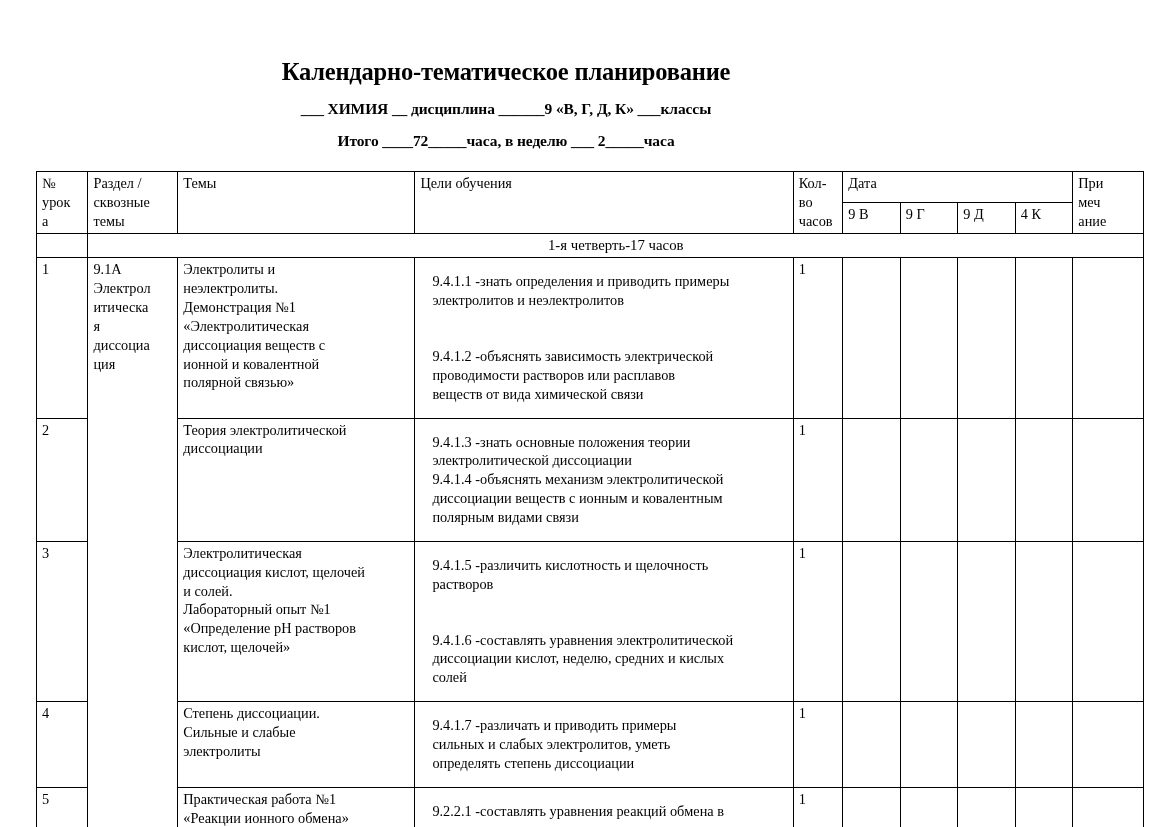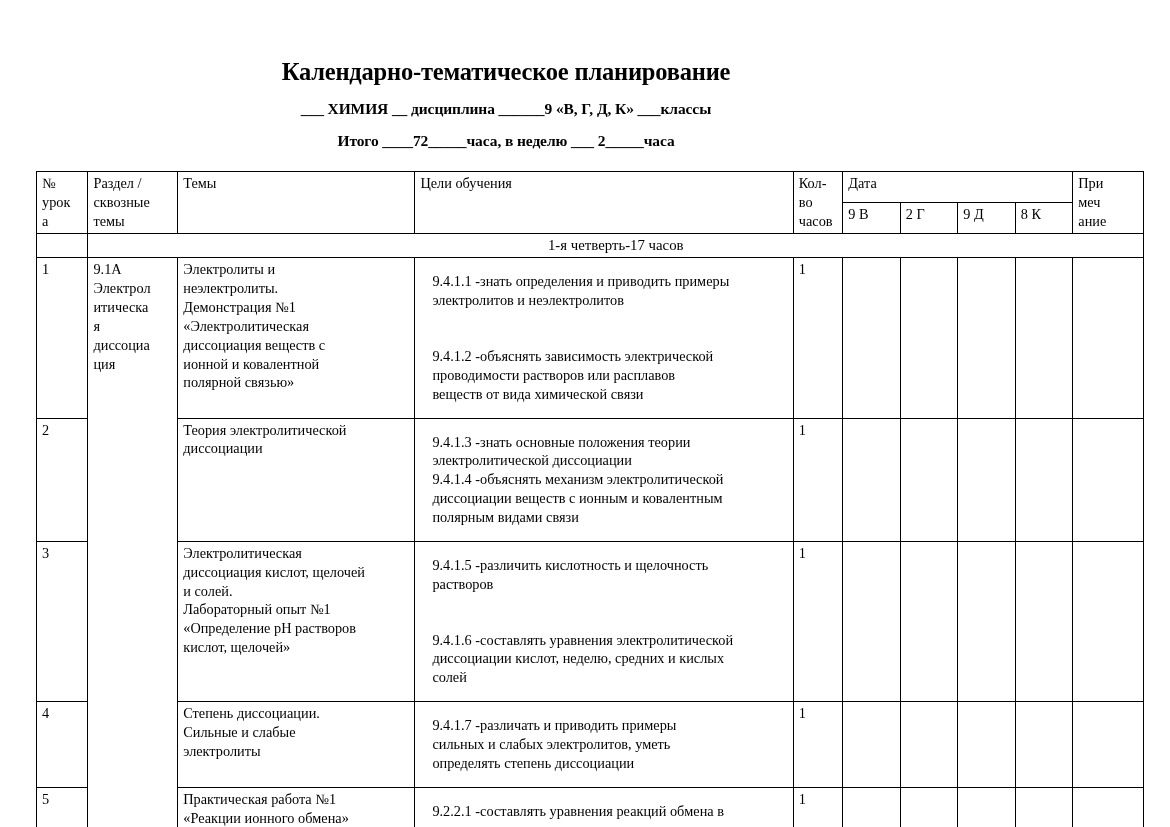--- a/index.html
+++ b/index.html
@@ -139,23 +139,23 @@
           <th class="hd cell-lines" rowspan="2">Кол-
 во
 часов</th>
           <th class="hd" colspan="4">Дата</th>
           <th class="hd cell-lines" rowspan="2">При
 меч
 ание</th>
         </tr>
         <tr>
           <th class="hd">9 В</th>
-          <th class="hd">2 Г</th>
+          <th class="hd">9 Г</th>
           <th class="hd">9 Д</th>
-          <th class="hd">8 К</th>
+          <th class="hd">4 К</th>
         </tr>
       </thead>
       <tbody>
 
         <tr class="quarter">
           <td class="blank"></td>
           <td colspan="9">1-я четверть-17 часов</td>
         </tr>
 
         <tr>

